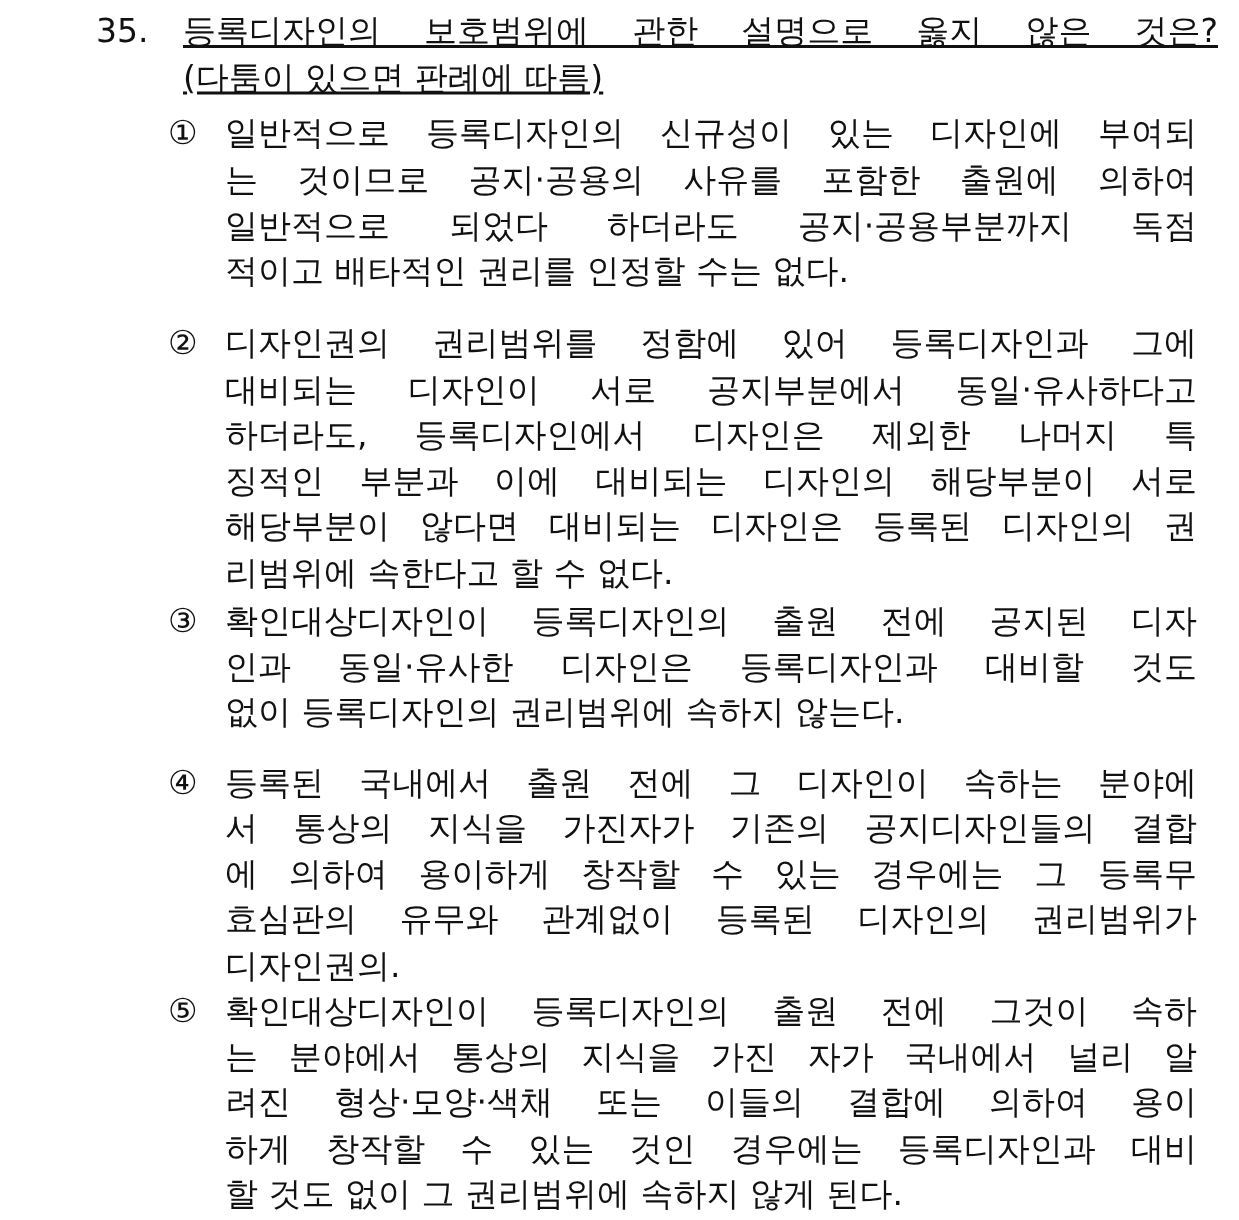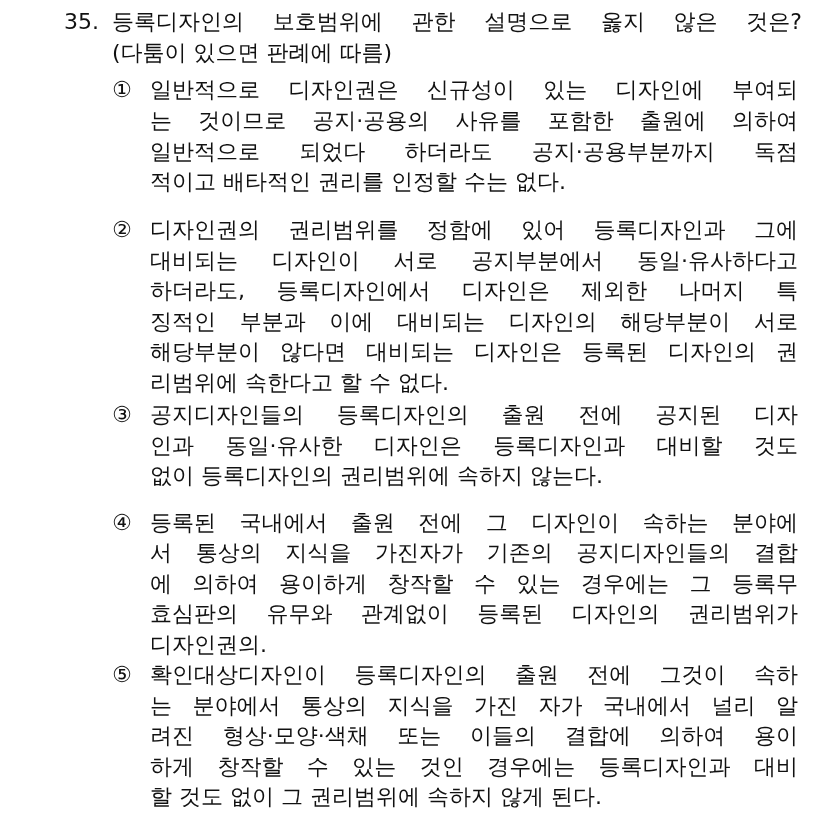--- a/index.html
+++ b/index.html
@@ -7,21 +7,21 @@
     width: 826px; height: 813px; overflow: hidden; position: relative;
     font-family: "DejaVu Sans", "Liberation Sans", sans-serif;
     color: #111111;
   }
   .page { position: absolute; left: 0; top: 0; width: 826px; height: 813px; margin-left: 42px; }
   .line {
     position: absolute; left: 0; height: 30px; line-height: 30px;
     font-size: 22px; white-space: nowrap;
   }
   .qnum { position: absolute; left: 22px; }
-  .qtext { position: absolute; left: 70px; width: 690px; text-align: justify; text-align-last: justify; }
+  .qtext { position: absolute; left: 80px; width: 690px; text-align: justify; text-align-last: justify; text-decoration: underline; }
   .qtext.last { text-align-last: left; }
   .onum { position: absolute; left: 70px; font-size: 22px; }
   .otext { position: absolute; left: 108px; width: 648px; text-align: justify; text-align-last: justify; }
   .otext.last { text-align-last: left; }
 </style>
 </head>
 <body>
 
 <div class="page">
 
@@ -29,21 +29,21 @@
     <span class="qnum">35.</span>
     <span class="qtext">등록디자인의 보호범위에 관한 설명으로 옳지 않은 것은?</span>
   </div>
   <div class="line" style="top:38px;">
     <span class="qtext last">(다툼이 있으면 판례에 따름)</span>
   </div>
 
   <div>
     <div class="line" style="top:75px;">
       <span class="onum">①</span>
-      <span class="otext">일반적으로 디자인권은 신규성이 있는 디자인에 부여되</span>
+      <span class="otext">일반적으로 등록디자인의 신규성이 있는 디자인에 부여되</span>
     </div>
     <div class="line" style="top:106px;">
         <span class="otext">는 것이므로 공지·공용의 사유를 포함한 출원에 의하여</span>
       </div>
     <div class="line" style="top:137px;">
         <span class="otext">일반적으로 되었다 하더라도 공지·공용부분까지 독점</span>
       </div>
     <div class="line" style="top:167px;">
         <span class="otext last">적이고 배타적인 권리를 인정할 수는 없다.</span>
       </div>
@@ -67,21 +67,21 @@
         <span class="otext">해당부분이 않다면 대비되는 디자인은 등록된 디자인의 권</span>
       </div>
     <div class="line" style="top:368px;">
         <span class="otext last">리범위에 속한다고 할 수 없다.</span>
       </div>
   </div>
 
   <div>
     <div class="line" style="top:400px;">
       <span class="onum">③</span>
-      <span class="otext">공지디자인들의 등록디자인의 출원 전에 공지된 디자</span>
+      <span class="otext">확인대상디자인이 등록디자인의 출원 전에 공지된 디자</span>
     </div>
     <div class="line" style="top:431px;">
         <span class="otext">인과 동일·유사한 디자인은 등록디자인과 대비할 것도</span>
       </div>
     <div class="line" style="top:461px;">
         <span class="otext last">없이 등록디자인의 권리범위에 속하지 않는다.</span>
       </div>
   </div>
 
   <div>

